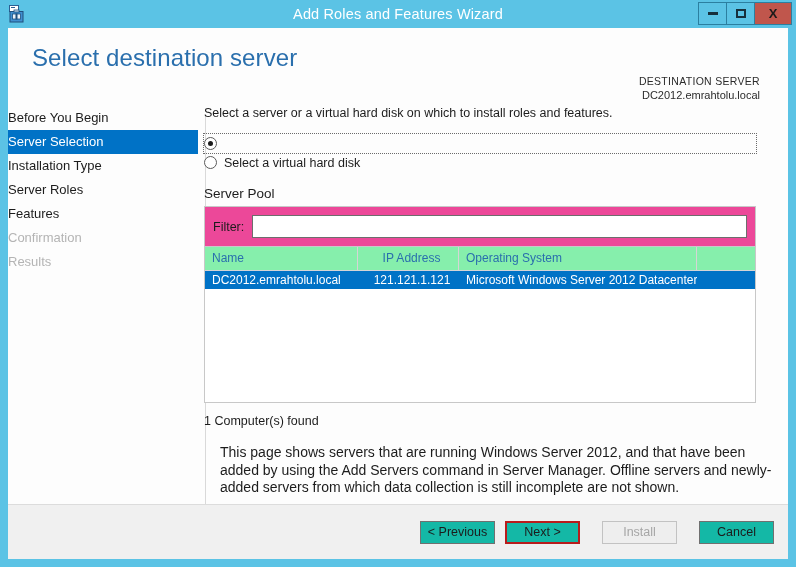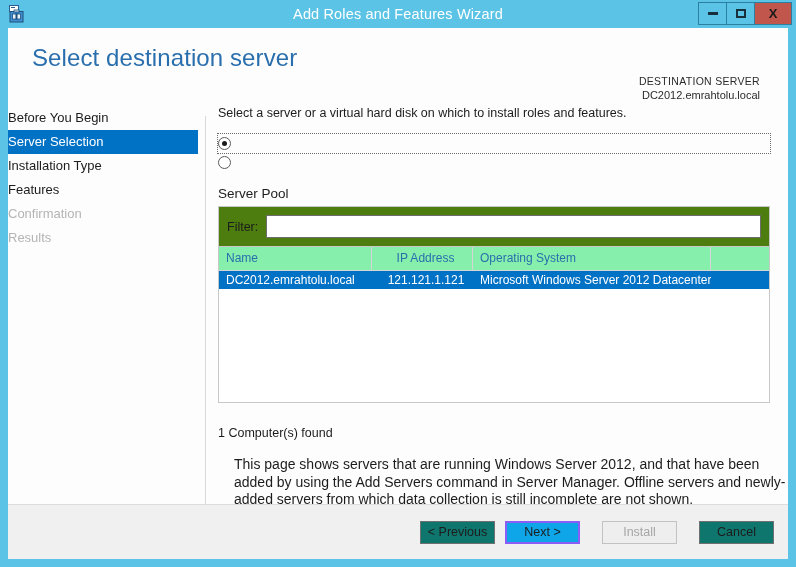--- a/index.html
+++ b/index.html
@@ -162,21 +162,21 @@
     left: 197px;
     top: 88px;
     width: 1px;
     height: 409px;
     background: #d9d9d9;
   }
 
   
   .content {
     position: absolute;
-    left: 210px;
+    left: 196px;
     top: 78px;
     width: 560px;
   }
   .intro {
     font-size: 12.5px;
     color: #1c1c1c;
     margin: 0 0 14px 0;
   }
   .radio-row {
     display: flex;
@@ -218,21 +218,21 @@
 
   
   .pool-box {
     width: 552px;
     border: 1px solid #c8c8c8;
     box-sizing: border-box;
     background: #ffffff;
   }
   .filter-bar {
     height: 40px;
-    background: #4d7c0f;
+    background: #ec4899;
     display: flex;
     align-items: center;
     padding: 0 8px;
     box-sizing: border-box;
     border-bottom: 1px solid #c8c8c8;
   }
   .filter-label {
     font-size: 12.5px;
     color: #1c1c1c;
     margin-right: 8px;
@@ -285,21 +285,21 @@
     white-space: nowrap;
   }
   .col-0 { width: 153px; }
   .col-1 { width: 101px; text-align: center; }
   .col-2 { width: 238px; }
   .col-3 { width: 58px; border-right: none !important; }
 
   .found-text {
     font-size: 12.5px;
     color: #1c1c1c;
-    margin: 23px 0 9px 0;
+    margin: 11px 0 9px 0;
   }
   .desc {
     font-size: 14px;
     color: #1c1c1c;
     line-height: 17.5px;
     width: 556px;
     margin: 16px;
   }
 
   
@@ -322,32 +322,32 @@
     align-items: center;
     justify-content: flex-end;
     padding-right: 14px;
     box-sizing: border-box;
   }
   .btn {
     width: 75px;
     height: 23px;
     box-sizing: border-box;
     border: 1px solid #707070;
-    background: #0f766e;
+    background: #14b8a6;
     font-family: "Liberation Sans", sans-serif;
     font-size: 12.5px;
     color: #1c1c1c;
     margin-left: 10px;
     cursor: default;
     padding: 0;
     line-height: 21px;
   }
   .btn.focused {
-    border: 2px solid #8b5cf6;
-    background: #0ea5e9;
+    border: 2px solid #b91c1c;
+    background: #14b8a6;
     line-height: 19px;
     text-align: center;
   }
   .btn.disabled {
     color: #a6a6a6;
     border-color: #c2c2c2;
     background: #eeeeee;
   }
   .btn.gap-left { margin-left: 22px; text-align: center; }
 </style>
@@ -386,35 +386,37 @@
       <div class="dest-block">
         <span class="dest-label">DESTINATION SERVER</span>
         <span class="dest-value">DC2012.emrahtolu.local</span>
       </div>
     </div>
 
     <div class="sidebar">
       <div class="nav-item">Before You Begin</div>
       <div class="nav-item selected">Server Selection</div>
       <div class="nav-item">Installation Type</div>
+      <div class="nav-item">Server Roles</div>
       <div class="nav-item">Features</div>
       <div class="nav-item disabled">Confirmation</div>
       <div class="nav-item disabled">Results</div>
     </div>
     <div class="divider-v"></div>
 
     <div class="content">
 
       <p class="intro">Select a server or a virtual hard disk on which to install roles and features.</p>
 
       <div class="radio-row checked focused">
         <span class="radio-mark"></span>
       </div>
       <div class="radio-row">
         <span class="radio-mark"></span>
+        <span>Select a virtual hard disk</span>
       </div>
 
       <div class="section-title">Server Pool</div>
 
       <div class="pool-box">
         <div class="filter-bar">
           <span class="filter-label">Filter:</span>
           <input class="filter-input" type="text" placeholder="" style="">
         </div>
 

